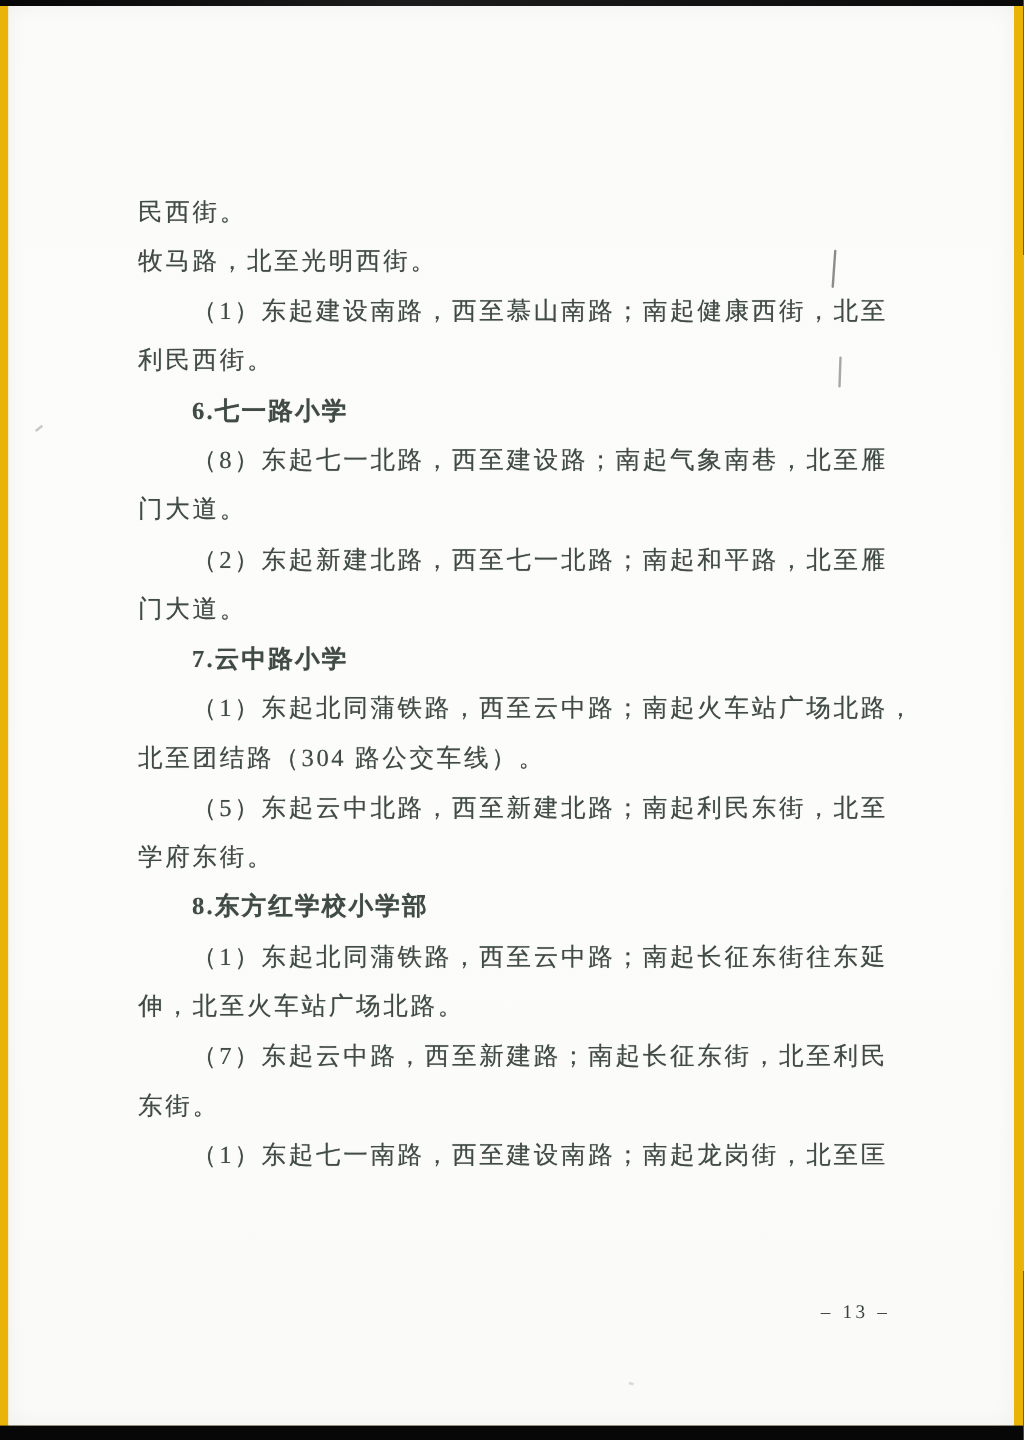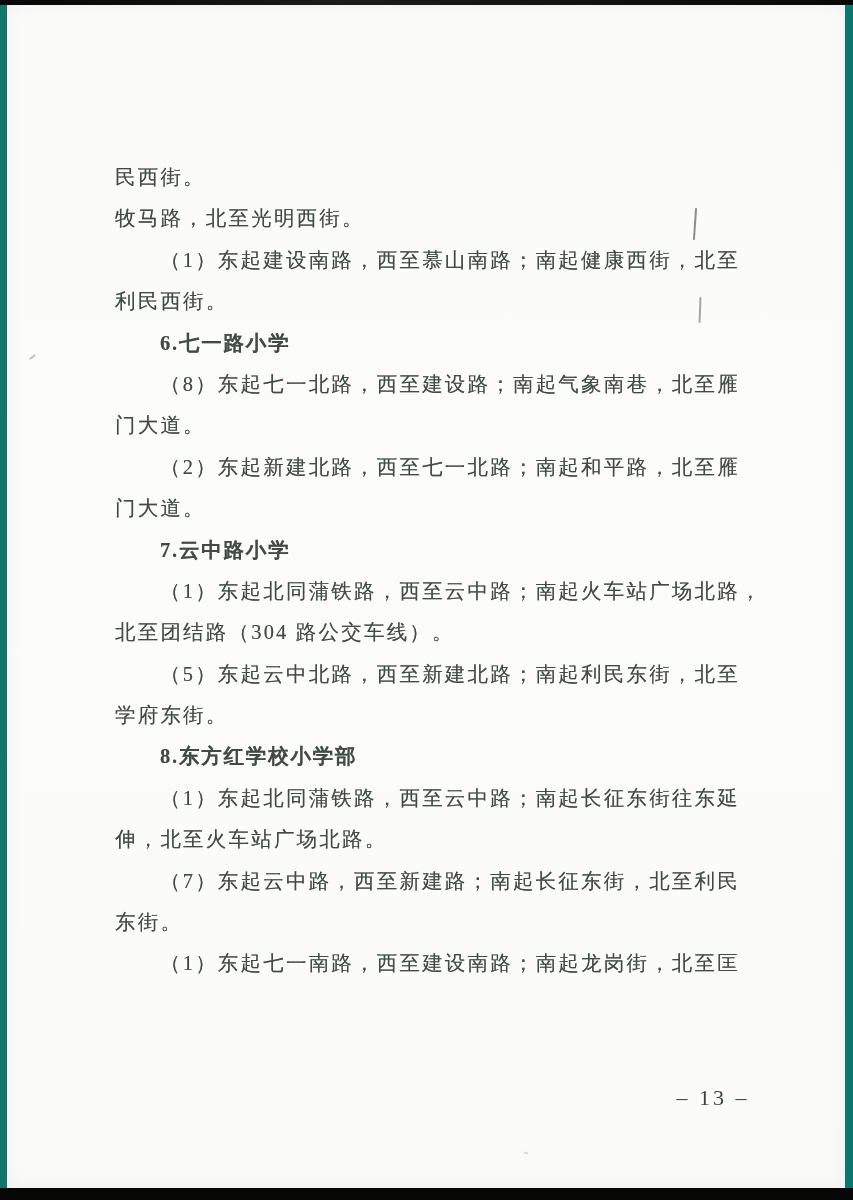--- a/index.html
+++ b/index.html
@@ -39,21 +39,21 @@
   .line { height: 41.4px; }
   .line.flush   { padding-left: 0; }
   .line.indent  { padding-left: 45px; }
   .line.heading { padding-left: 45px; font-weight: 700; letter-spacing: 1.8px; }
   .page-number {
     position: absolute;
     left: 666px;   
     top: 1080px;
     width: 80px;
     text-align: center;
-    font-size: 22px;
+    font-size: 16px;
     letter-spacing: 3px;
     color: #39433f;
     font-family: "Liberation Serif", "DejaVu Serif", serif;
   }
   
   .crease-1 {
     position: absolute; left: 694px; top: 208px;
     width: 2px; height: 32px;
     background: rgba(45,52,48,0.55);
     transform: rotate(4deg);
@@ -86,21 +86,21 @@
   }
   .edge-bottom {
     position: absolute; left: 0; top: 1188px;
     width: 853px; height: 12px;
     background: #070707;
   }
 </style>
 </head>
 <body>
 
-<div class="scan-frame" style="background-color: #0f766e;">
+<div class="scan-frame" style="background-color: #eab308;">
   <div class="edge-top"></div>
   <div class="paper" style="background-color: rgb(251, 251, 250);">
     <div class="text-body" style="color: rgb(65, 75, 70);">
         <div class="line flush">民西街。</div>
         <div class="line flush">牧马路，北至光明西街。</div>
         <div class="line indent">（1）东起建设南路，西至慕山南路；南起健康西街，北至</div>
         <div class="line flush">利民西街。</div>
         <div class="line heading">6.七一路小学</div>
         <div class="line indent">（8）东起七一北路，西至建设路；南起气象南巷，北至雁</div>
         <div class="line flush">门大道。</div>

